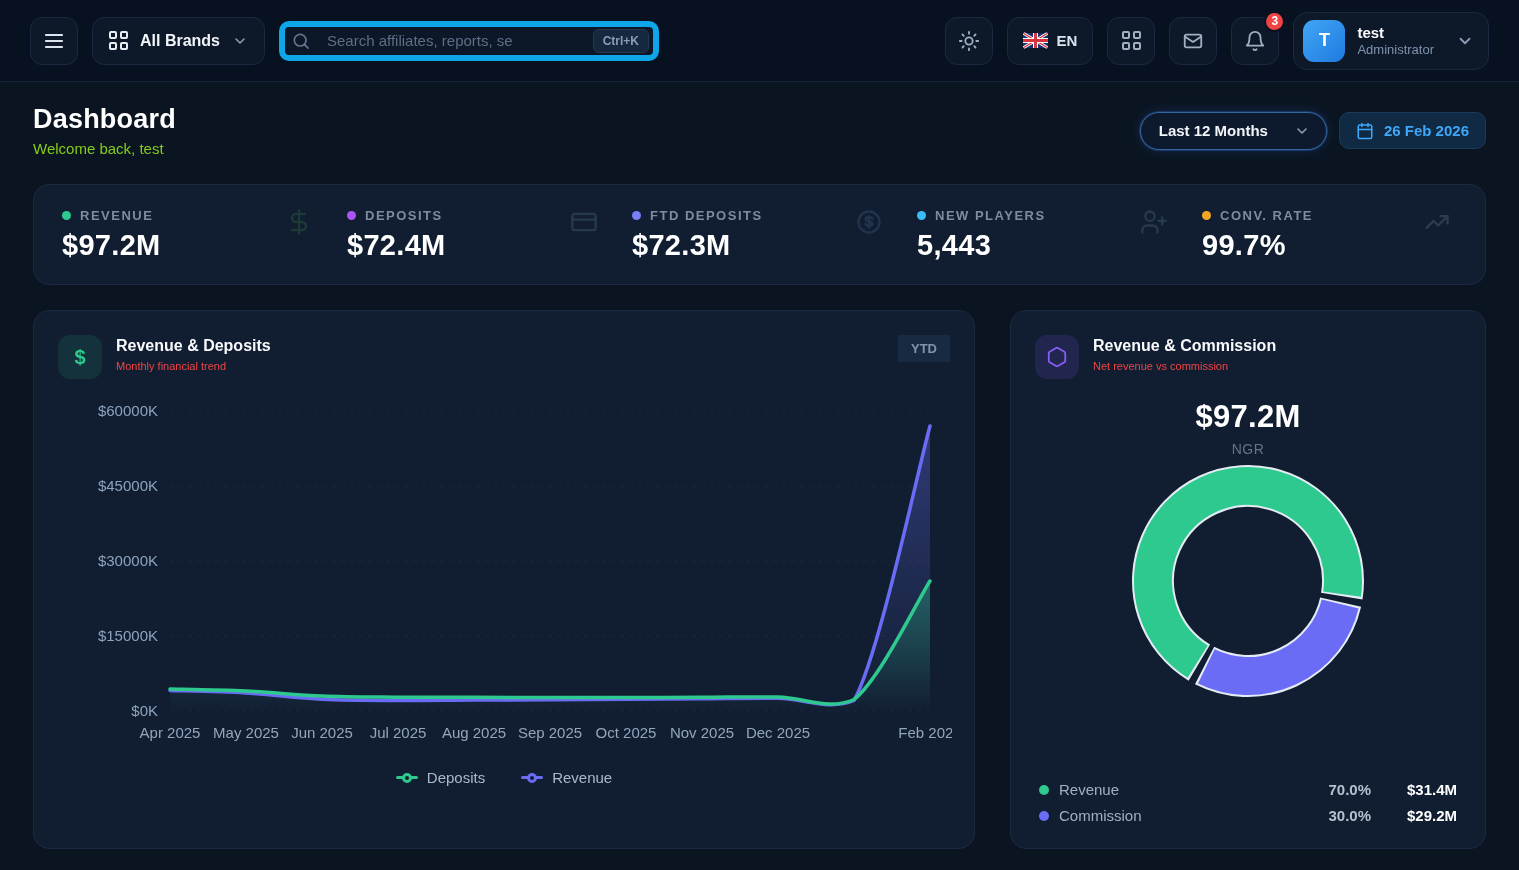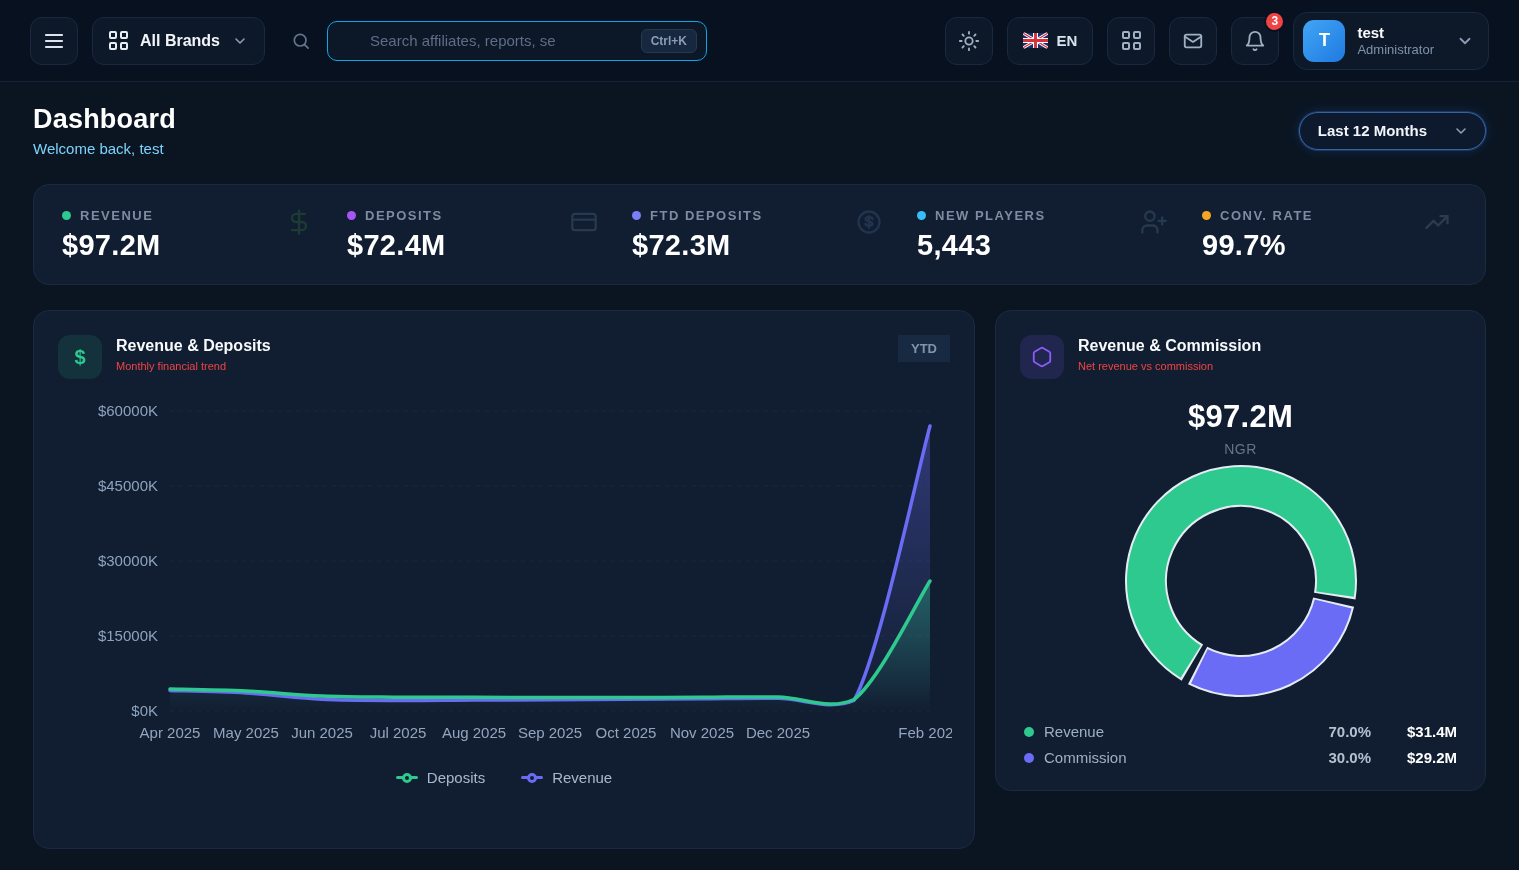--- a/index.html
+++ b/index.html
@@ -27,23 +27,23 @@
   .brand-btn {
     height:48px; border-radius:12px; background:#0d1829; border:1px solid #1a2940;
     display:flex; align-items:center; gap:12px; padding:0 16px; cursor:pointer;
   }
   .brand-label { font-size:16px; font-weight:bold; color:#f1f5f9; }
   .grid-glyph { display:grid; grid-template-columns:8px 8px; grid-template-rows:8px 8px; gap:3px; }
   .grid-glyph i { border:2px solid #e6edf5; border-radius:2px; display:block; }
   .grid-glyph.dim i { border-color:#9fb0c5; }
   .search-wrap { position:relative; margin-left:0px; }
   .search-input {
-    width:380px; height:40px; background:#0c1727; border:1px solid #0ea5e9;
+    width:380px; height:40px; background:#0c1727; border:6px solid #0ea5e9;
     border-radius:10px; color:#e2e8f0; font-size:15px; padding:0 40px 0 42px;
-    outline:none; font-family:"Liberation Sans", sans-serif;margin-left:48px;
+    outline:none; font-family:"Liberation Sans", sans-serif;
   }
   .search-input::placeholder { color:#5d6e86; }
   .search-icon { position:absolute; left:12px; top:10px; color:#64748b; }
   .kbd-badge {
     position:absolute; right:10px; top:8px; height:24px; padding:0 9px;
     background:#16283f; border:1px solid #27394f; border-radius:6px;
     font-size:12px; font-weight:bold; color:#8b9cb4; display:flex; align-items:center;
   }
   .lang-btn {
     height:48px; border-radius:12px; background:#0d1829; border:1px solid #1a2940;
@@ -66,21 +66,21 @@
     color:#fff; font-size:18px; font-weight:bold;
   }
   .user-name { font-size:15px; font-weight:bold; color:#f8fafc; line-height:18px; }
   .user-role { font-size:13px; color:#7e93ac; line-height:16px; }
 
   
   .page-head {
     margin:22px 33px 0; display:flex; align-items:center; justify-content:space-between;
   }
   .page-title { font-size:27px; font-weight:800; color:#ffffff; letter-spacing:.2px; }
-  .page-sub { font-size:15px; color:#7dd3fc; margin-top:5px; }
+  .page-sub { font-size:15px; color:#84cc16; margin-top:5px; }
   .head-controls { display:flex; align-items:center; gap:12px; }
   .range-select {
     height:38px; border-radius:19px; background:#0d1a2d; border:1px solid #35649f;
     box-shadow:0 0 0 1px rgba(59,130,246,.25), 0 0 12px rgba(56,132,255,.18);
     display:flex; align-items:center; gap:26px; padding:0 16px 0 18px; cursor:pointer;
   }
   .range-label { font-size:15px; font-weight:bold; color:#f1f5f9; }
   .date-btn {
     height:37px; border-radius:10px; background:#102a44; border:1px solid #1b3b5d;
     display:flex; align-items:center; gap:10px; padding:0 16px; cursor:pointer;
@@ -99,21 +99,21 @@
   .stat-label { font-size:13px; font-weight:bold; letter-spacing:1.5px; color:#7c8ca3; }
   .stat-value { font-size:29px; font-weight:800; color:#ffffff; margin-top:6px; letter-spacing:.3px; }
   .stat-icon { position:absolute; right:34px; top:0px; color:#27394f; }
 
   
   .charts-row { margin:25px 33px 0; display:flex; gap:20px; }
   .card {
     background:#111e31; border:1px solid #1b2a42; border-radius:16px; padding:24px;
   }
   .chart-card { width:942px; height:539px; }
-  .donut-card { width:494px; height:481px; display:flex; flex-direction:column; }
+  .donut-card { width:494px; height:539px; display:flex; flex-direction:column;margin-left:15px; }
   .card-head { display:flex; align-items:flex-start; gap:14px; }
   .icon-sq {
     width:44px; height:44px; border-radius:12px; display:flex; align-items:center; justify-content:center;
     font-size:20px; font-weight:bold;
   }
   .icon-sq.green { background:rgba(45,201,142,.12); color:#2dc98e; }
   .icon-sq.purple { background:rgba(124,92,255,.14); color:#9d7bfa; }
   .card-title { font-size:16px; font-weight:bold; color:#f8fafc; line-height:22px; }
   .card-sub { font-size:11px; color:#ef4444; margin-top:3px; }
   .ytd-badge {
@@ -229,20 +229,27 @@
   <div>
     <div class="page-title">Dashboard</div>
     <div class="page-sub">Welcome back, test</div>
   </div>
   <div class="head-controls">
     <div class="range-select">
       <span class="range-label">Last 12 Months</span>
       <svg width="16" height="16" viewBox="0 0 24 24" fill="none" stroke="#8b9cb4" stroke-width="2.4" stroke-linecap="round" stroke-linejoin="round">
           <path d="M6 9l6 6 6-6"></path>
         </svg>
+    </div>
+    <div class="date-btn">
+      <svg width="18" height="18" viewBox="0 0 24 24" fill="none" stroke="currentColor" stroke-width="2" stroke-linecap="round">
+          <rect x="3" y="4" width="18" height="18" rx="2"></rect>
+          <path d="M16 2v4M8 2v4M3 10h18"></path>
+        </svg>
+      <span>26 Feb 2026</span>
     </div>
   </div>
 </div>
 
 <div class="stats-card">
 
   <div class="stat">
     <div class="stat-top">
       <span class="stat-dot" style="background: rgb(45, 201, 142);"></span>
       <span class="stat-label">REVENUE</span>

